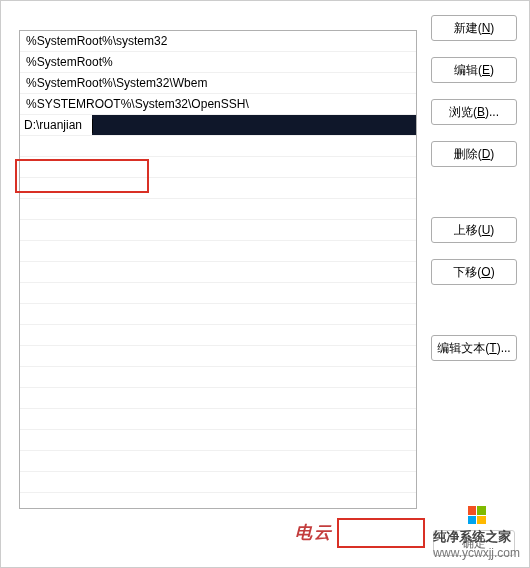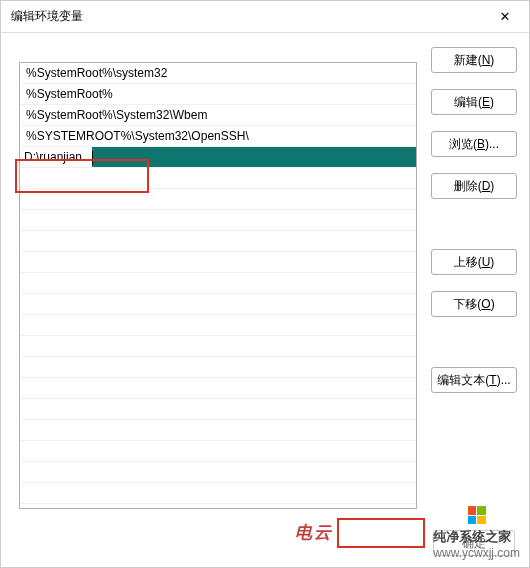--- a/index.html
+++ b/index.html
@@ -65,21 +65,21 @@
       height: 21px;
       line-height: 21px;
       padding: 0 6px;
       border-bottom: 1px solid #f0f0f0;
       white-space: nowrap;
       overflow: hidden;
       color: #000;
       font-size: 12px;
     }
     .list-row.editing {
-      background: #0f766e;
+      background: #0f172a;
       padding: 0;
       position: relative;
     }
     .edit-wrapper {
       position: relative;
       height: 100%;
     }
     .edit-input {
       height: 100%;
       padding: 0 4px;
@@ -210,26 +210,20 @@
       background: #000;
       vertical-align: middle;
       margin-left: 0;
     }
   </style>
 </head>
 <body>
 
 <div class="dialog">
 
-  <div class="titlebar">
-    <span class="titlebar-title">编辑环境变量</span>
-    <div class="close-btn">
-      <span>✕</span>
-    </div>
-  </div>
 
   <div class="content">
 
     <div class="list-container">
       <div class="list-row">%SystemRoot%\system32</div>
       <div class="list-row">%SystemRoot%</div>
       <div class="list-row">%SystemRoot%\System32\Wbem</div>
       <div class="list-row">%SYSTEMROOT%\System32\OpenSSH\</div>
       <div class="list-row editing">
         <div class="edit-wrapper">

